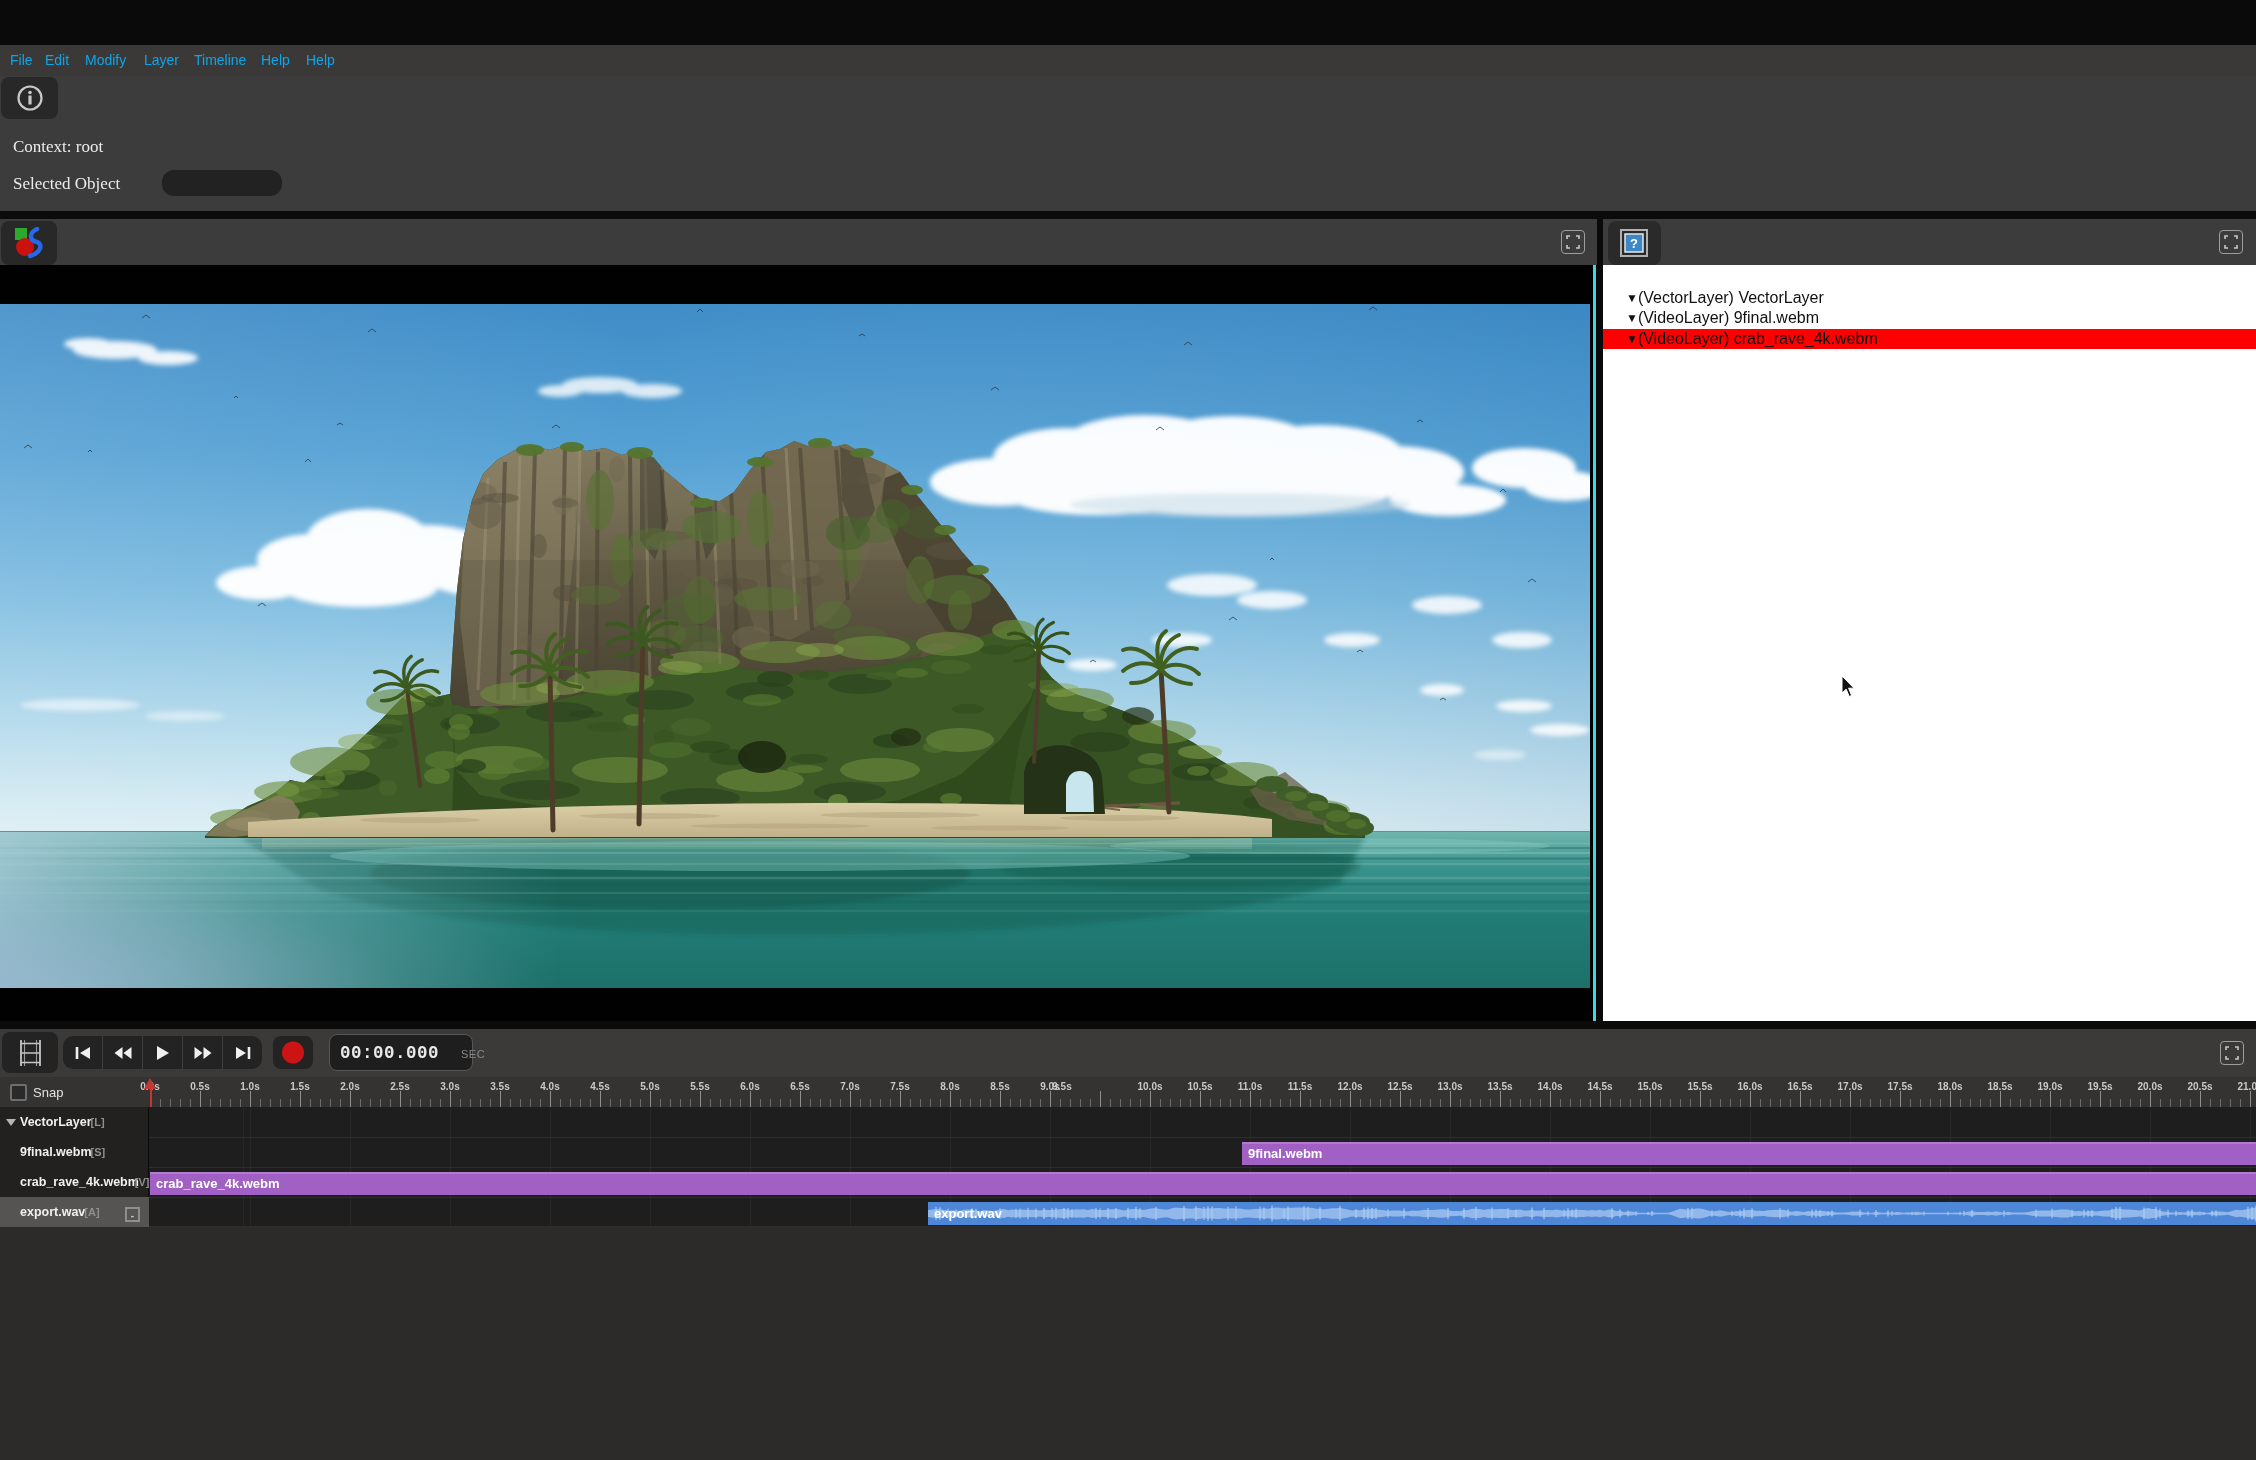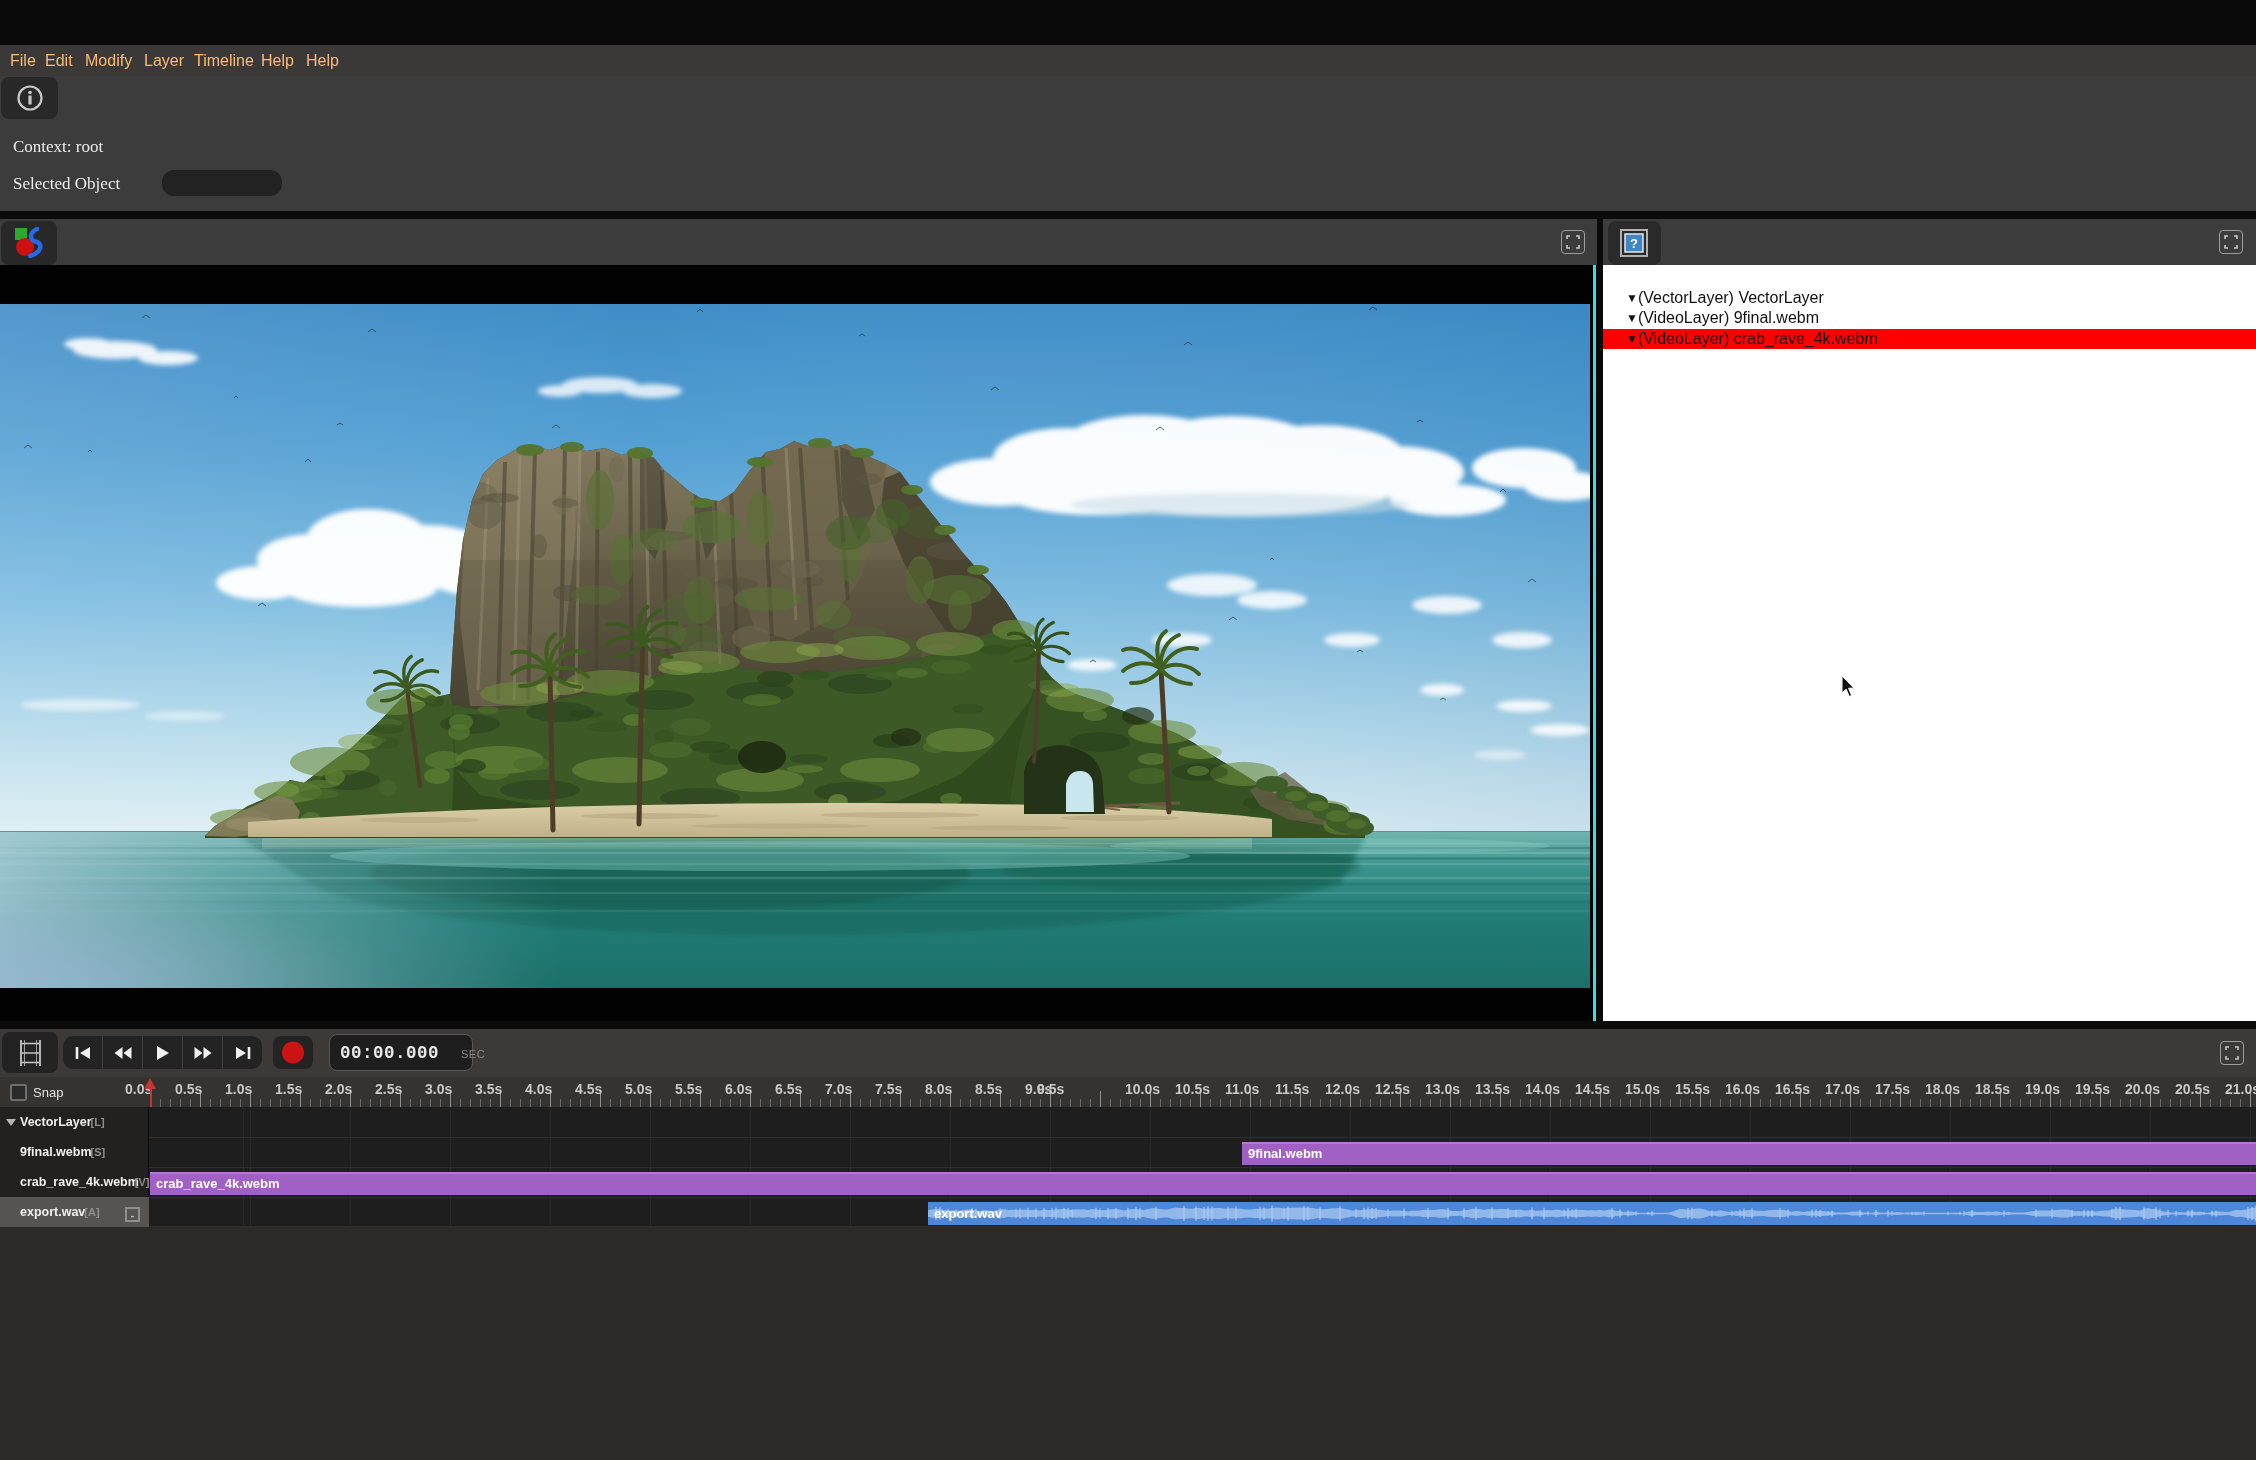--- a/index.html
+++ b/index.html
@@ -3,21 +3,21 @@
 <style>
 * { margin:0; padding:0; box-sizing:border-box; }
 html,body { width:2256px; height:1460px; background:#0a0a0a; font-family:"Liberation Sans", sans-serif; overflow:hidden; }
 .abs { position:absolute; }
 #app { position:relative; width:2256px; height:1460px; }
 
 #titlebar { position:absolute; left:0; top:0; width:2256px; height:45px; background:#2b2a28; }
 #title { position:absolute; left:0; top:0; width:2256px; height:45px; line-height:45px; text-align:center; color:#e8e6e3; font-size:17px; font-weight:bold; }
 
 #menubar { position:absolute; left:0; top:45px; width:2256px; height:31px; background:#3a3938; }
-.mi { position:absolute; top:0; height:31px; line-height:31px; color:#fdba74; font-size:16px; }
+.mi { position:absolute; top:0; height:31px; line-height:31px; color:#0ea5e9; font-size:14px; }
 
 #infopanel { position:absolute; left:0; top:76px; width:2256px; height:135px; background:#3c3c3c; }
 .panelbtn { position:absolute; background:#282828; border-radius:8px; }
 #infopanel .txt { position:absolute; color:#ececec; font-size:17px;font-family:Liberation Serif, serif; }
 #selpill { position:absolute; left:162px; top:94px; width:120px; height:26px; background:#232222; border-radius:12px; }
 .sep { position:absolute; left:0; width:2256px; background:#0b0b0b; }
 
 #stage { position:absolute; left:0; top:219px; width:1597px; height:802px; background:#010101; }
 #stagehdr, #treehdr { position:absolute; left:0; top:0; width:100%; height:46px; background:#3c3c3c; }
 .expand { position:absolute; width:24px; height:24px; border:1px solid #9d9d9d; border-radius:4px; }
@@ -35,21 +35,21 @@
 #tlbar { position:absolute; left:0; top:0; width:2256px; height:48px; background:#3b3a39; }
 .darkbtn { position:absolute; background:#232323; border-radius:8px; }
 #transport { position:absolute; left:63px; top:7px; width:199px; height:33px; background:#232323; border-radius:10px; display:flex; }
 #transport .tb { flex:1; position:relative; border-right:1px solid #3d3d3d; }
 #transport .tb:last-child { border-right:none; }
 #transport svg { position:absolute; left:50%; top:50%; transform:translate(-50%,-50%); }
 #timebox { position:absolute; left:329px; top:5px; width:144px; height:37px; background:#1e1e1e; border:1px solid #565656; border-radius:8px; line-height:35px; white-space:nowrap; }
 #timebox .digits { font-family:"Liberation Mono", monospace; font-weight:bold; font-size:17.5px; color:#e9e9e9; letter-spacing:0.5px; margin-left:10px; }
 #timebox .sec { font-size:11px; color:#8a8a8a; font-weight:normal; margin-left:22px; letter-spacing:0.5px; }
 #ruler { position:absolute; left:0; top:48px; width:2256px; height:30px; background:#343332; }
-.rl { position:absolute; top:4px; width:50px; text-align:left; font-size:14px; font-weight:bold; color:#c9c9c9; }
+.rl { position:absolute; top:4px; width:50px; text-align:center; font-size:10px; font-weight:bold; color:#c9c9c9; }
 .ticks { position:absolute; left:0; top:0; }
 #snapbox { position:absolute; left:10px; top:7px; width:17px; height:17px; background:#2a2a2a; border:2px solid #6e6e6e; border-radius:2px; }
 #snaplbl { position:absolute; left:33px; top:8px; font-size:13px; color:#e2e2e2; }
 #playhead { position:absolute; left:144px; top:1px; width:13px; height:29px; }
 #playhead .ar { position:absolute; left:0; top:0; width:0; height:0; border-left:6.5px solid transparent; border-right:6.5px solid transparent; border-bottom:11px solid #c23732; }
 #playhead .st { position:absolute; left:5.5px; top:10px; width:2px; height:19px; background:#c23732; }
 #tracks { position:absolute; left:0; top:78px; width:2256px; height:120px; }
 #grid { position:absolute; left:149px; top:0; width:2107px; height:120px; background-color:#1f1e1e;
   background-image:repeating-linear-gradient(90deg, #282727 0px, #282727 1px, transparent 1px, transparent 100px);
   background-position:101px 0; }

